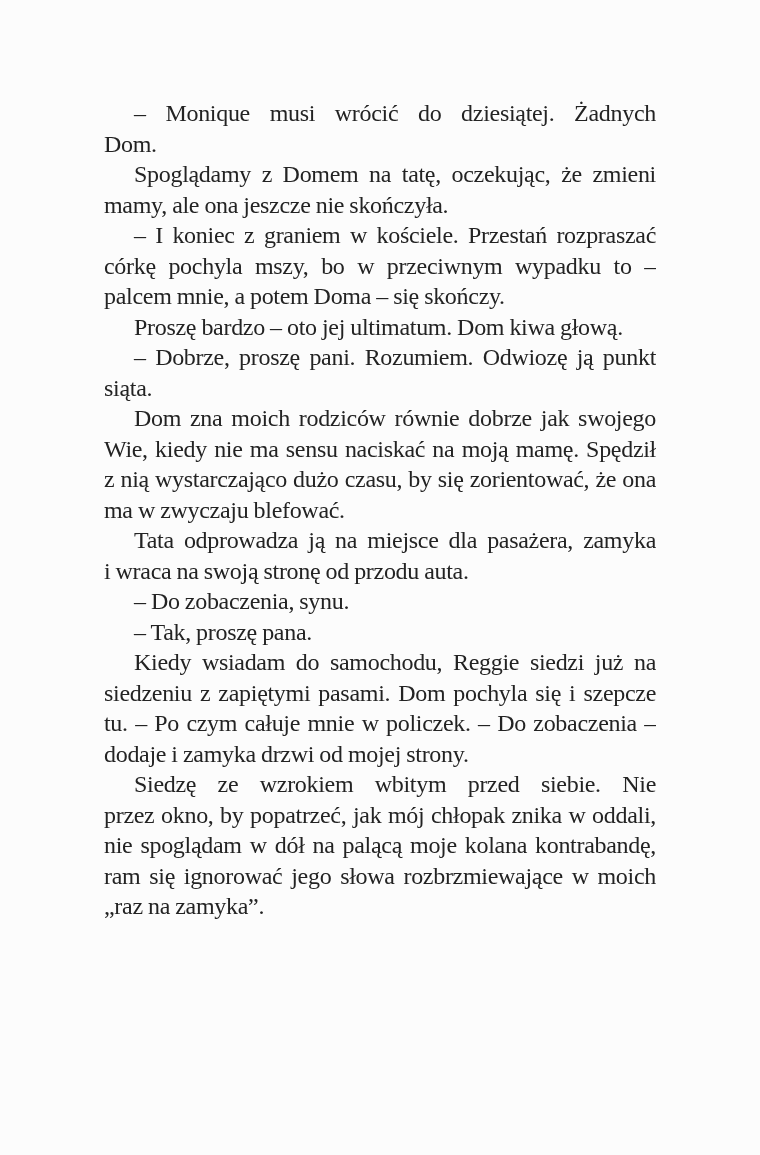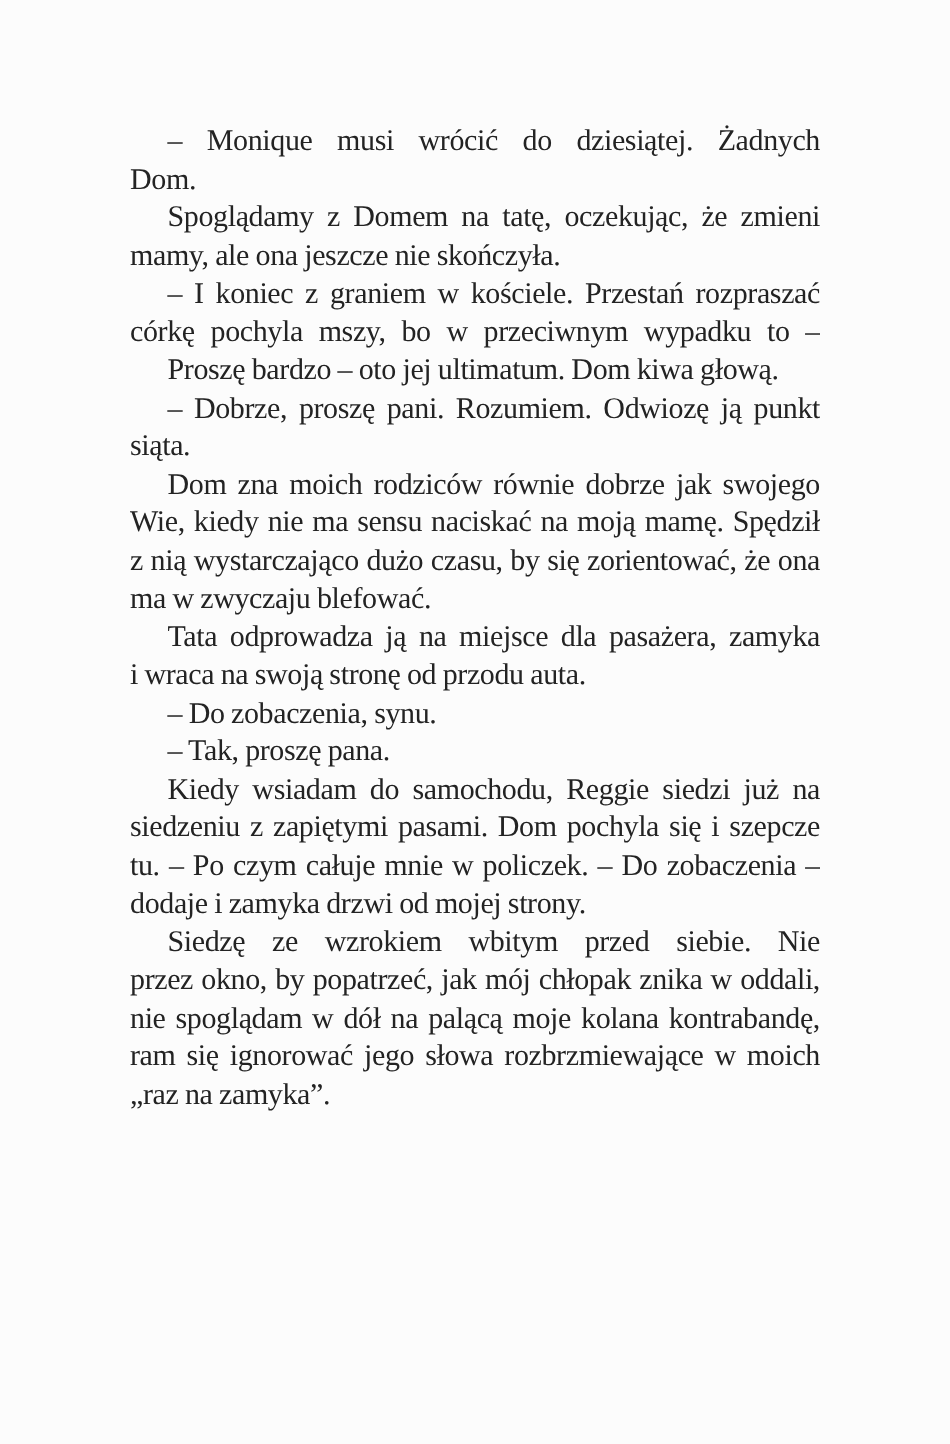--- a/index.html
+++ b/index.html
@@ -57,20 +57,21 @@
         <div class="text-line first-line">– Monique musi wrócić do dziesiątej. Żadnych wyjątków,</div>
         <div class="text-line last-line">Dom.</div>
       </div>
       <div class="paragraph">
         <div class="text-line first-line">Spoglądamy z Domem na tatę, oczekując, że zmieni decyzję</div>
         <div class="text-line last-line">mamy, ale ona jeszcze nie skończyła.</div>
       </div>
       <div class="paragraph">
         <div class="text-line first-line">– I koniec z graniem w kościele. Przestań rozpraszać moją</div>
         <div class="text-line">córkę pochyla mszy, bo w przeciwnym wypadku to – wskazuje</div>
+        <div class="text-line last-line">palcem mnie, a potem Doma – się skończy.</div>
       </div>
       <div class="paragraph">
         <div class="text-line first-line last-line">Proszę bardzo – oto jej ultimatum. Dom kiwa głową.</div>
       </div>
       <div class="paragraph">
         <div class="text-line first-line">– Dobrze, proszę pani. Rozumiem. Odwiozę ją punkt dzie-</div>
         <div class="text-line last-line">siąta.</div>
       </div>
       <div class="paragraph">
         <div class="text-line first-line">Dom zna moich rodziców równie dobrze jak swojego ojca.</div>

